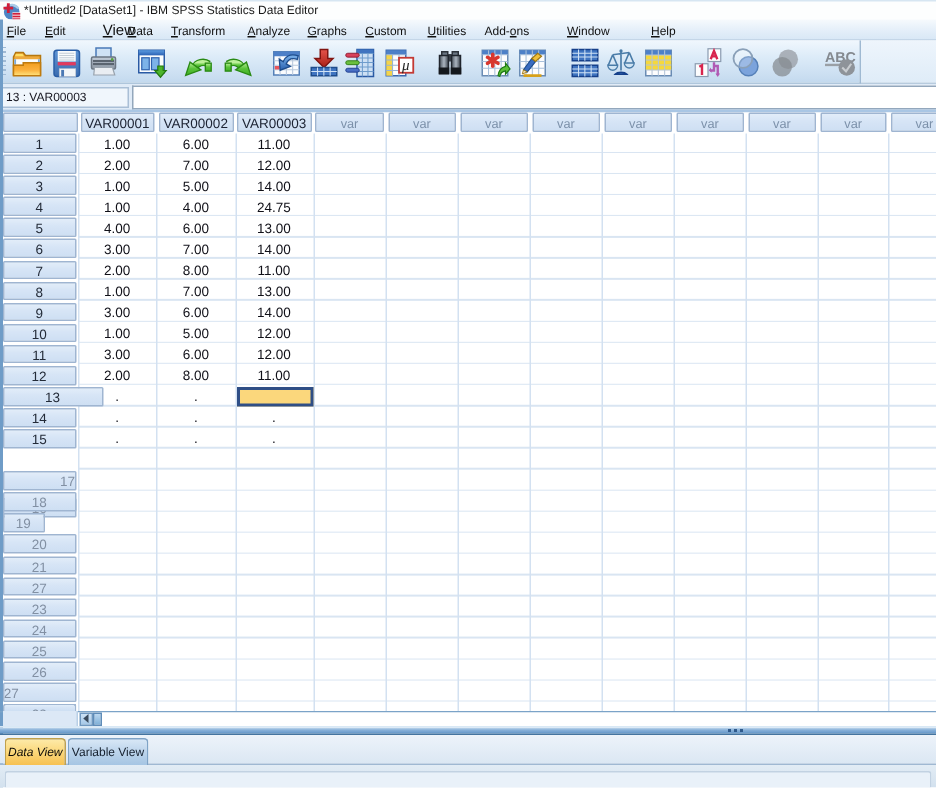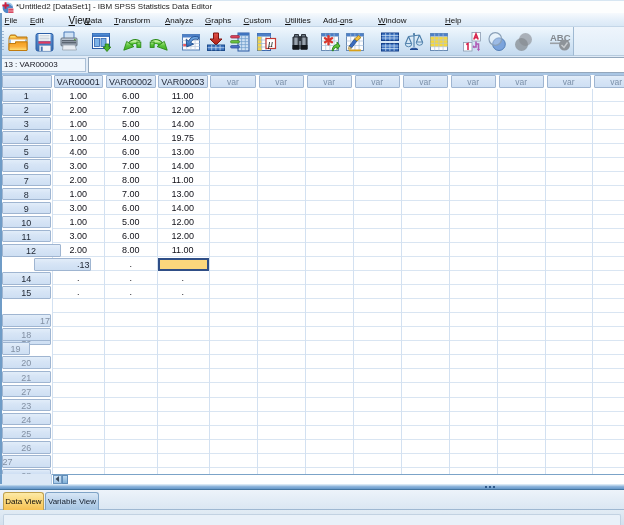--- a/index.html
+++ b/index.html
@@ -25,21 +25,21 @@
 <div class="a" style="left:30px;top:14px;height:13px;line-height:13px;font-size:8px;color:#111;"><u>E</u>dit</div>
 <div class="a" style="left:56.5px;top:14px;height:13px;line-height:13px;font-size:10px;color:#111;margin-left:12px;"><u>V</u>iew</div>
 <div class="a" style="left:85px;top:14px;height:13px;line-height:13px;font-size:8px;color:#111;"><u>D</u>ata</div>
 <div class="a" style="left:114px;top:14px;height:13px;line-height:13px;font-size:8px;color:#111;"><u>T</u>ransform</div>
 <div class="a" style="left:165px;top:14px;height:13px;line-height:13px;font-size:8px;color:#111;"><u>A</u>nalyze</div>
 <div class="a" style="left:205px;top:14px;height:13px;line-height:13px;font-size:8px;color:#111;"><u>G</u>raphs</div>
 <div class="a" style="left:243.5px;top:14px;height:13px;line-height:13px;font-size:8px;color:#111;"><u>C</u>ustom</div>
 <div class="a" style="left:285px;top:14px;height:13px;line-height:13px;font-size:8px;color:#111;"><u>U</u>tilities</div>
 <div class="a" style="left:323px;top:14px;height:13px;line-height:13px;font-size:8px;color:#111;">Add-<u>o</u>ns</div>
 <div class="a" style="left:378px;top:14px;height:13px;line-height:13px;font-size:8px;color:#111;"><u>W</u>indow</div>
-<div class="a" style="left:445px;top:14px;height:13px;line-height:13px;font-size:8px;color:#111;"><u>H</u>elp</div>
+<div class="a" style="left:434px;top:14px;height:13px;line-height:13px;font-size:8px;color:#111;"><u>H</u>elp</div>
 <div class="a" style="left:0;top:27px;width:574px;height:29px;background:linear-gradient(180deg,#f0f7fd 0%,#dcebf8 40%,#cadef1 85%,#c3d9ee 100%);border-right:1px solid #9fb9d2;border-bottom:1px solid #aec6dc;"></div>
 <div class="a" style="left:574px;top:27px;width:50px;height:29px;background:linear-gradient(180deg,#eef5fc 0%,#dfecf8 100%);border-bottom:1px solid #b7cbde;"></div>
 <div class="a" style="left:2px;top:31px;width:2px;height:21px;background:repeating-linear-gradient(180deg,#9fb9d4 0px,#9fb9d4 1px,transparent 1px,transparent 3px);"></div>
 <svg class="a" style="left:6.0px;top:30px" width="24" height="24" viewBox="0 0 24 24">
     <path d="M3 8 L3 20 L21 20 L21 7 L11 7 L9.5 5 L4.5 5 Z" fill="#eda93c" stroke="#b5770f" stroke-width="1"></path>
 <path d="M4.5 6 L9 6 L10 7.5 L4 7.5 Z" fill="#ffdf63"></path>
 <rect x="3.5" y="9.5" width="17" height="3.6" fill="#fcfdfb"></rect>
 <rect x="3.5" y="9.5" width="1.2" height="3.6" fill="#7aa8d8"></rect>
 <rect x="19.3" y="9.5" width="1.2" height="3.6" fill="#7aa8d8"></rect>
 <path d="M3 13.5 L9.5 13.5 L9.5 11.8 L21 11.8 L21 20.5 L3 20.5 Z" fill="url(#fg)" stroke="#c07b0e" stroke-width="1"></path>
@@ -272,22 +272,22 @@
 <div class="btn" style="left:1.5px;top:103.17px;width:49.5px;height:12.67px;text-align:center;font-size:9px;line-height:12.67px;color:#232b38;overflow:hidden;">2</div>
 <div class="btn" style="left:1.5px;top:117.24px;width:49.5px;height:12.67px;text-align:center;font-size:9px;line-height:12.67px;color:#232b38;overflow:hidden;">3</div>
 <div class="btn" style="left:1.5px;top:131.31px;width:49.5px;height:12.67px;text-align:center;font-size:9px;line-height:12.67px;color:#232b38;overflow:hidden;">4</div>
 <div class="btn" style="left:1.5px;top:145.38px;width:49.5px;height:12.67px;text-align:center;font-size:9px;line-height:12.67px;color:#232b38;overflow:hidden;">5</div>
 <div class="btn" style="left:1.5px;top:159.45px;width:49.5px;height:12.67px;text-align:center;font-size:9px;line-height:12.67px;color:#232b38;overflow:hidden;">6</div>
 <div class="btn" style="left:1.5px;top:173.52px;width:49.5px;height:12.67px;text-align:center;font-size:9px;line-height:12.67px;color:#232b38;overflow:hidden;">7</div>
 <div class="btn" style="left:1.5px;top:187.59px;width:49.5px;height:12.67px;text-align:center;font-size:9px;line-height:12.67px;color:#232b38;overflow:hidden;">8</div>
 <div class="btn" style="left:1.5px;top:201.66px;width:49.5px;height:12.67px;text-align:center;font-size:9px;line-height:12.67px;color:#232b38;overflow:hidden;">9</div>
 <div class="btn" style="left:1.5px;top:215.73px;width:49.5px;height:12.67px;text-align:center;font-size:9px;line-height:12.67px;color:#232b38;overflow:hidden;">10</div>
 <div class="btn" style="left:1.5px;top:229.80px;width:49.5px;height:12.67px;text-align:center;font-size:9px;line-height:12.67px;color:#232b38;overflow:hidden;">11</div>
-<div class="btn" style="left:1.5px;top:243.87px;width:59px;height:12.67px;text-align:center;font-size:9px;line-height:12.67px;color:#232b38;overflow:hidden;">12</div>
-<div class="btn" style="left:1.5px;top:257.94px;width:57px;height:12.67px;text-align:right;font-size:9px;line-height:12.67px;color:#232b38;overflow:hidden;margin-left:32px;">13</div>
+<div class="btn" style="left:1.5px;top:243.87px;width:49px;height:12.67px;text-align:center;font-size:9px;line-height:12.67px;color:#232b38;overflow:hidden;">12</div>
+<div class="btn" style="left:1.5px;top:257.94px;width:67px;height:12.67px;text-align:center;font-size:9px;line-height:12.67px;color:#232b38;overflow:hidden;">13</div>
 <div class="btn" style="left:1.5px;top:272.01px;width:49.5px;height:12.67px;text-align:center;font-size:9px;line-height:12.67px;color:#232b38;overflow:hidden;">14</div>
 <div class="btn" style="left:1.5px;top:286.08px;width:49.5px;height:12.67px;text-align:center;font-size:9px;line-height:12.67px;color:#232b38;overflow:hidden;">15</div>
 <div class="btn" style="left:1.5px;top:300.15px;width:49.5px;height:12.67px;text-align:center;font-size:9px;line-height:12.67px;color:#8290a3;overflow:hidden;margin-top:32px;">16</div>
 <div class="btn" style="left:1.5px;top:314.22px;width:49.5px;height:12.67px;text-align:right;font-size:9px;line-height:12.67px;color:#8290a3;overflow:hidden;">17</div>
 <div class="btn" style="left:1.5px;top:328.29px;width:49.5px;height:12.67px;text-align:center;font-size:9px;line-height:12.67px;color:#8290a3;overflow:hidden;">18</div>
 <div class="btn" style="left:1.5px;top:342.36px;width:28px;height:12.67px;text-align:center;font-size:9px;line-height:12.67px;color:#8290a3;overflow:hidden;">19</div>
 <div class="btn" style="left:1.5px;top:356.43px;width:49.5px;height:12.67px;text-align:center;font-size:9px;line-height:12.67px;color:#8290a3;overflow:hidden;">20</div>
 <div class="btn" style="left:1.5px;top:370.50px;width:49.5px;height:12.67px;text-align:center;font-size:9px;line-height:12.67px;color:#8290a3;overflow:hidden;">21</div>
 <div class="btn" style="left:1.5px;top:384.57px;width:49.5px;height:12.67px;text-align:center;font-size:9px;line-height:12.67px;color:#8290a3;overflow:hidden;">27</div>
 <div class="btn" style="left:1.5px;top:398.64px;width:49.5px;height:12.67px;text-align:center;font-size:9px;line-height:12.67px;color:#8290a3;overflow:hidden;">23</div>
@@ -300,21 +300,21 @@
 <div class="num" style="left:106.5px;top:88.50px;width:48.3px;height:14.07px;line-height:14.07px;">6.00</div>
 <div class="num" style="left:158.5px;top:88.50px;width:48.3px;height:14.07px;line-height:14.07px;">11.00</div>
 <div class="num" style="left:54.0px;top:102.57px;width:48.3px;height:14.07px;line-height:14.07px;">2.00</div>
 <div class="num" style="left:106.5px;top:102.57px;width:48.3px;height:14.07px;line-height:14.07px;">7.00</div>
 <div class="num" style="left:158.5px;top:102.57px;width:48.3px;height:14.07px;line-height:14.07px;">12.00</div>
 <div class="num" style="left:54.0px;top:116.64px;width:48.3px;height:14.07px;line-height:14.07px;">1.00</div>
 <div class="num" style="left:106.5px;top:116.64px;width:48.3px;height:14.07px;line-height:14.07px;">5.00</div>
 <div class="num" style="left:158.5px;top:116.64px;width:48.3px;height:14.07px;line-height:14.07px;">14.00</div>
 <div class="num" style="left:54.0px;top:130.71px;width:48.3px;height:14.07px;line-height:14.07px;">1.00</div>
 <div class="num" style="left:106.5px;top:130.71px;width:48.3px;height:14.07px;line-height:14.07px;">4.00</div>
-<div class="num" style="left:158.5px;top:130.71px;width:48.3px;height:14.07px;line-height:14.07px;">19.75</div>
+<div class="num" style="left:158.5px;top:130.71px;width:48.3px;height:14.07px;line-height:14.07px;">24.75</div>
 <div class="num" style="left:54.0px;top:144.78px;width:48.3px;height:14.07px;line-height:14.07px;">4.00</div>
 <div class="num" style="left:106.5px;top:144.78px;width:48.3px;height:14.07px;line-height:14.07px;">6.00</div>
 <div class="num" style="left:158.5px;top:144.78px;width:48.3px;height:14.07px;line-height:14.07px;">13.00</div>
 <div class="num" style="left:54.0px;top:158.85px;width:48.3px;height:14.07px;line-height:14.07px;">3.00</div>
 <div class="num" style="left:106.5px;top:158.85px;width:48.3px;height:14.07px;line-height:14.07px;">7.00</div>
 <div class="num" style="left:158.5px;top:158.85px;width:48.3px;height:14.07px;line-height:14.07px;">14.00</div>
 <div class="num" style="left:54.0px;top:172.92px;width:48.3px;height:14.07px;line-height:14.07px;">2.00</div>
 <div class="num" style="left:106.5px;top:172.92px;width:48.3px;height:14.07px;line-height:14.07px;">8.00</div>
 <div class="num" style="left:158.5px;top:172.92px;width:48.3px;height:14.07px;line-height:14.07px;">11.00</div>
 <div class="num" style="left:54.0px;top:186.99px;width:48.3px;height:14.07px;line-height:14.07px;">1.00</div>
@@ -345,15 +345,15 @@
 <div class="a" style="left:1.5px;top:474.5px;width:622px;height:9px;background:#fff;"></div>
 <div class="a" style="left:1.5px;top:474.0px;width:50.5px;height:9.5px;background:#dce8f6;border-right:1px solid #b9cfe6;"></div>
 <div class="a" style="left:52.5px;top:474.5px;width:9px;height:9px;background:linear-gradient(180deg,#cde2f5,#a5c8e8);border:1px solid #6f98c0;"></div>
 <svg class="a" style="left:54.5px;top:476.0px" width="5" height="6" viewBox="0 0 5 6">
     <path d="M4 0 L4 6 L0.5 3 Z" fill="#3a4a5c"></path>
   </svg>
 <div class="a" style="left:62px;top:474.5px;width:6px;height:9px;background:linear-gradient(180deg,#bcd8f0,#7fb0d8);border:1px solid #5f8cb8;"></div>
 <div class="a" style="left:0;top:483.5px;width:624px;height:6.5px;background:linear-gradient(180deg,#c8dcee 0%,#8ab2da 40%,#6396c8 100%);border-top:1px solid #d8e8f5;border-bottom:1px solid #44749f;"></div>
 <div class="a" style="left:485px;top:486px;width:12px;height:2px;background:repeating-linear-gradient(90deg,#2f5a8c 0,#2f5a8c 2px,transparent 2px,transparent 4px);"></div>
 <div class="a" style="left:0;top:490px;width:624px;height:19.5px;background:linear-gradient(180deg,#edf3fa 0%,#dbe7f3 100%);border-bottom:1px solid #9fb8d2;"></div>
-<div class="a" style="left:3px;top:492px;width:41px;height:17.5px;background:linear-gradient(180deg,#fdeaa8 0%,#fbd97e 45%,#f6c152 100%);border:1px solid #c0a14e;border-bottom:none;border-radius:3px 3px 0 0;text-align:center;font-size:8px;line-height:17px;color:#0e0c08;">Data View</div>
+<div class="a" style="left:3px;top:492px;width:41px;height:17.5px;background:linear-gradient(180deg,#fdeaa8 0%,#fbd97e 45%,#f6c152 100%);border:1px solid #c0a14e;border-bottom:none;border-radius:3px 3px 0 0;text-align:center;font-size:8px;line-height:17px;color:#0e0c08;font-style:italic;">Data View</div>
 <div class="a" style="left:45px;top:492px;width:54px;height:17.5px;background:linear-gradient(180deg,#d8e7f6 0%,#bed5ec 45%,#a5c5e3 100%);border:1px solid #7fa3c6;border-bottom:none;border-radius:3px 3px 0 0;text-align:center;font-size:8px;line-height:17px;color:#15202e;">Variable View</div>
 <div class="a" style="left:0;top:510px;width:624px;height:15px;background:linear-gradient(180deg,#e2ecf5 0%,#d3e1ee 100%);"></div>
 <div class="a" style="left:3px;top:514px;width:618px;height:11px;background:#e9f1f9;border:1px solid #c2d2e2;border-bottom:none;border-radius:2px 2px 0 0;"></div>
 </body></html>

